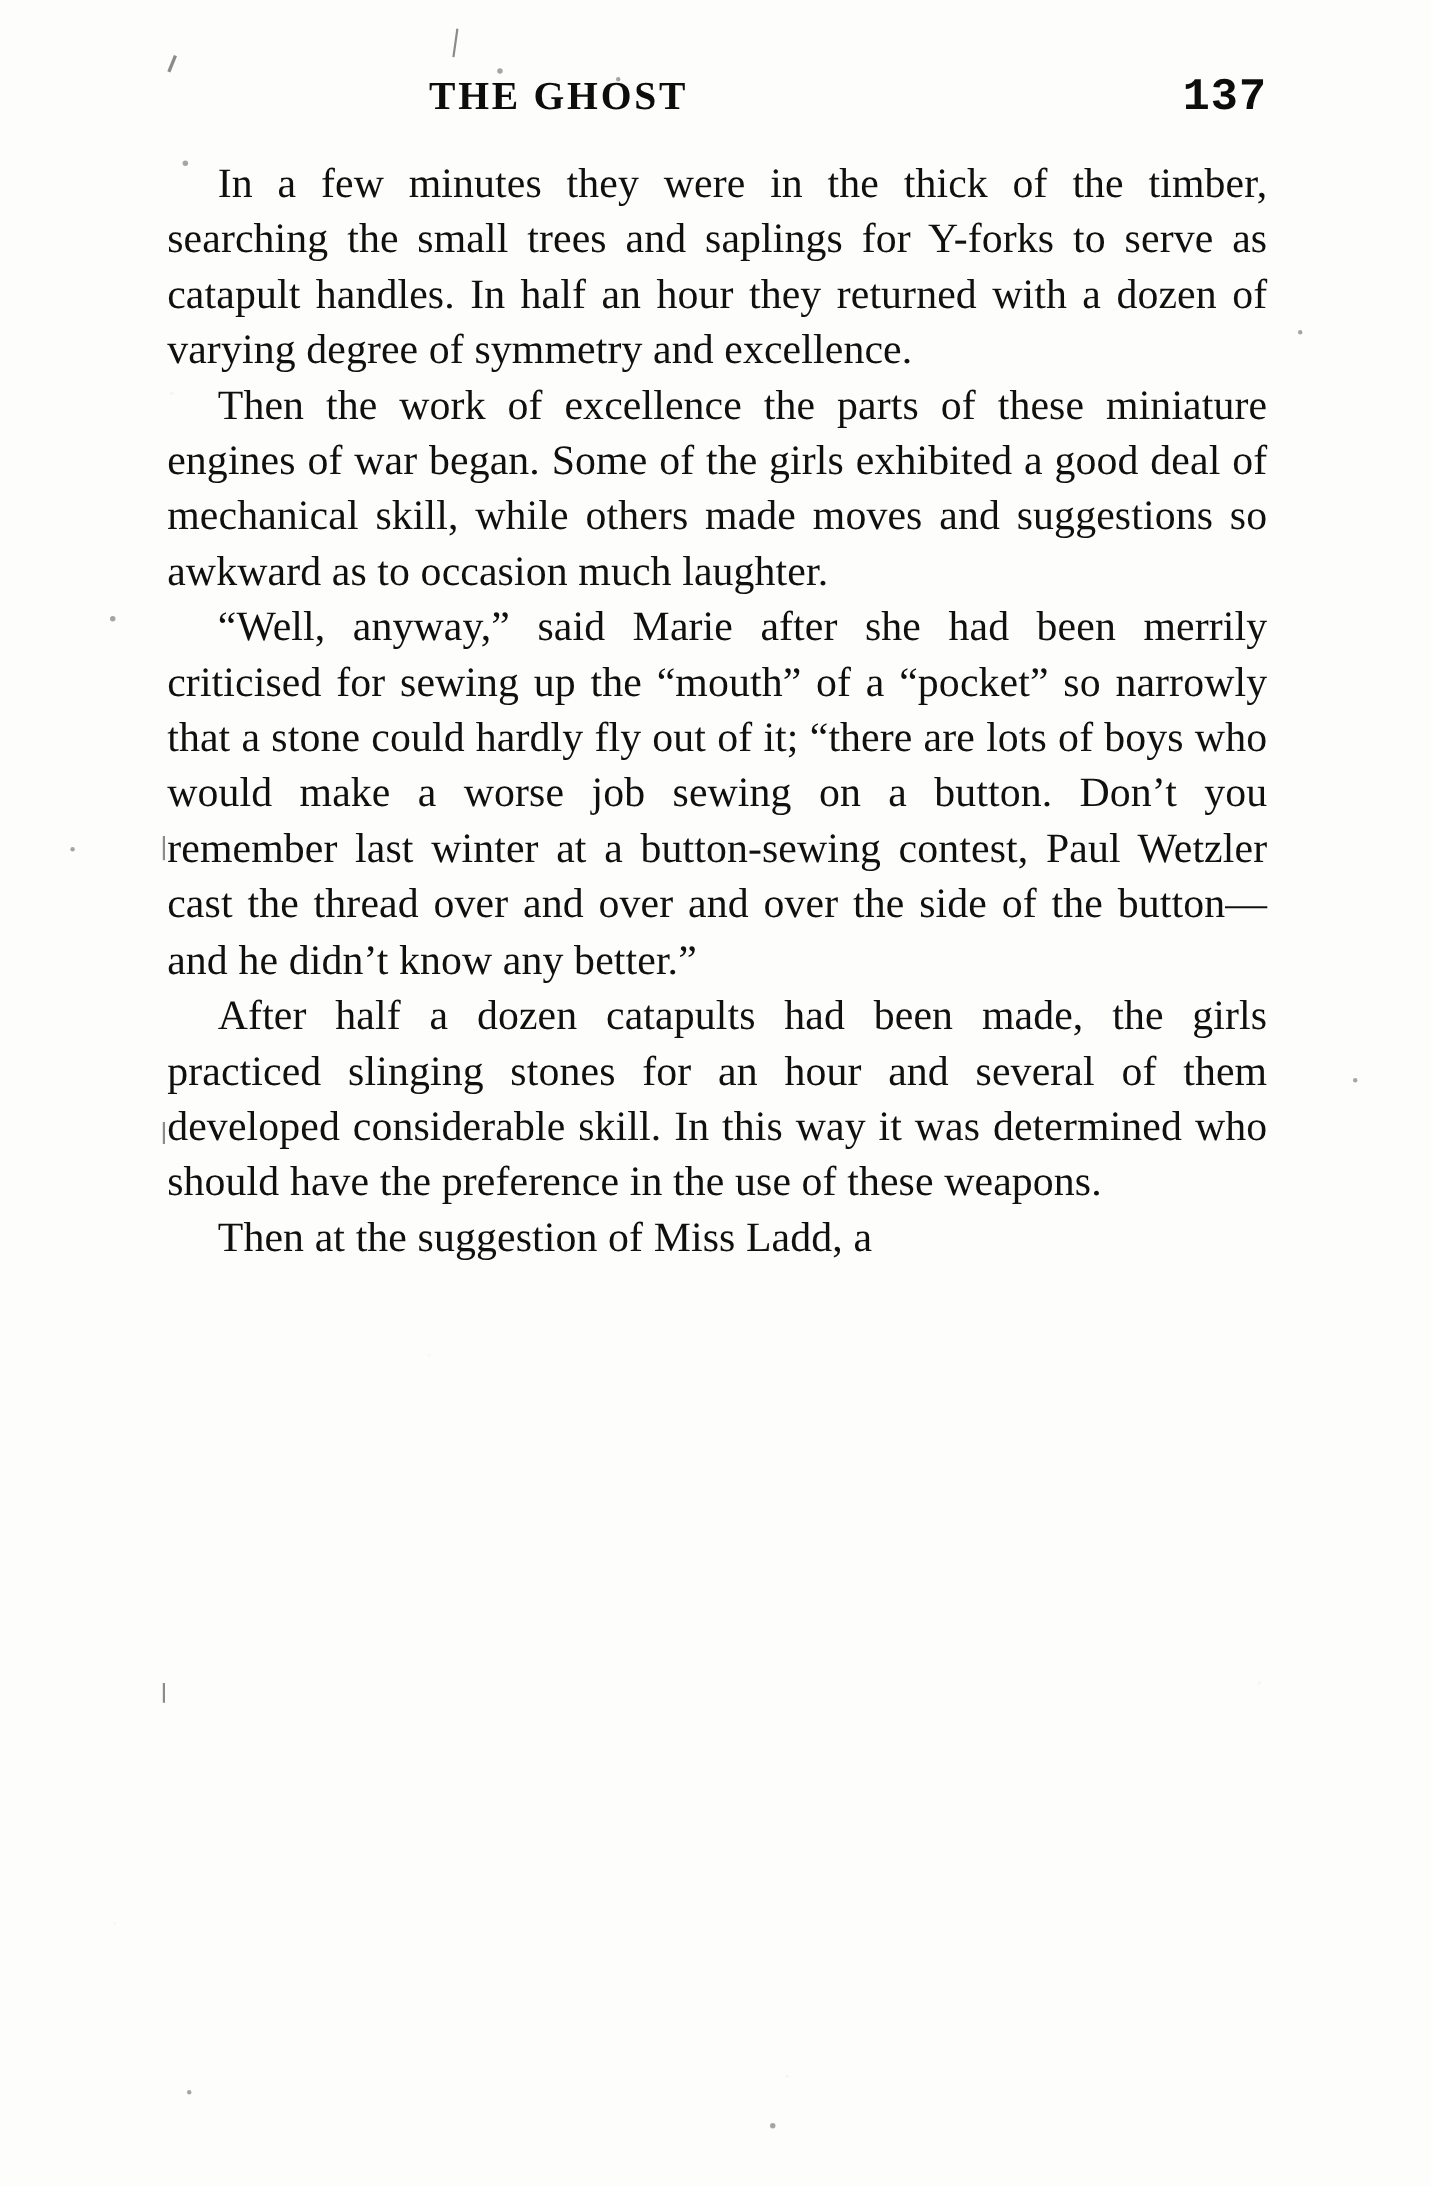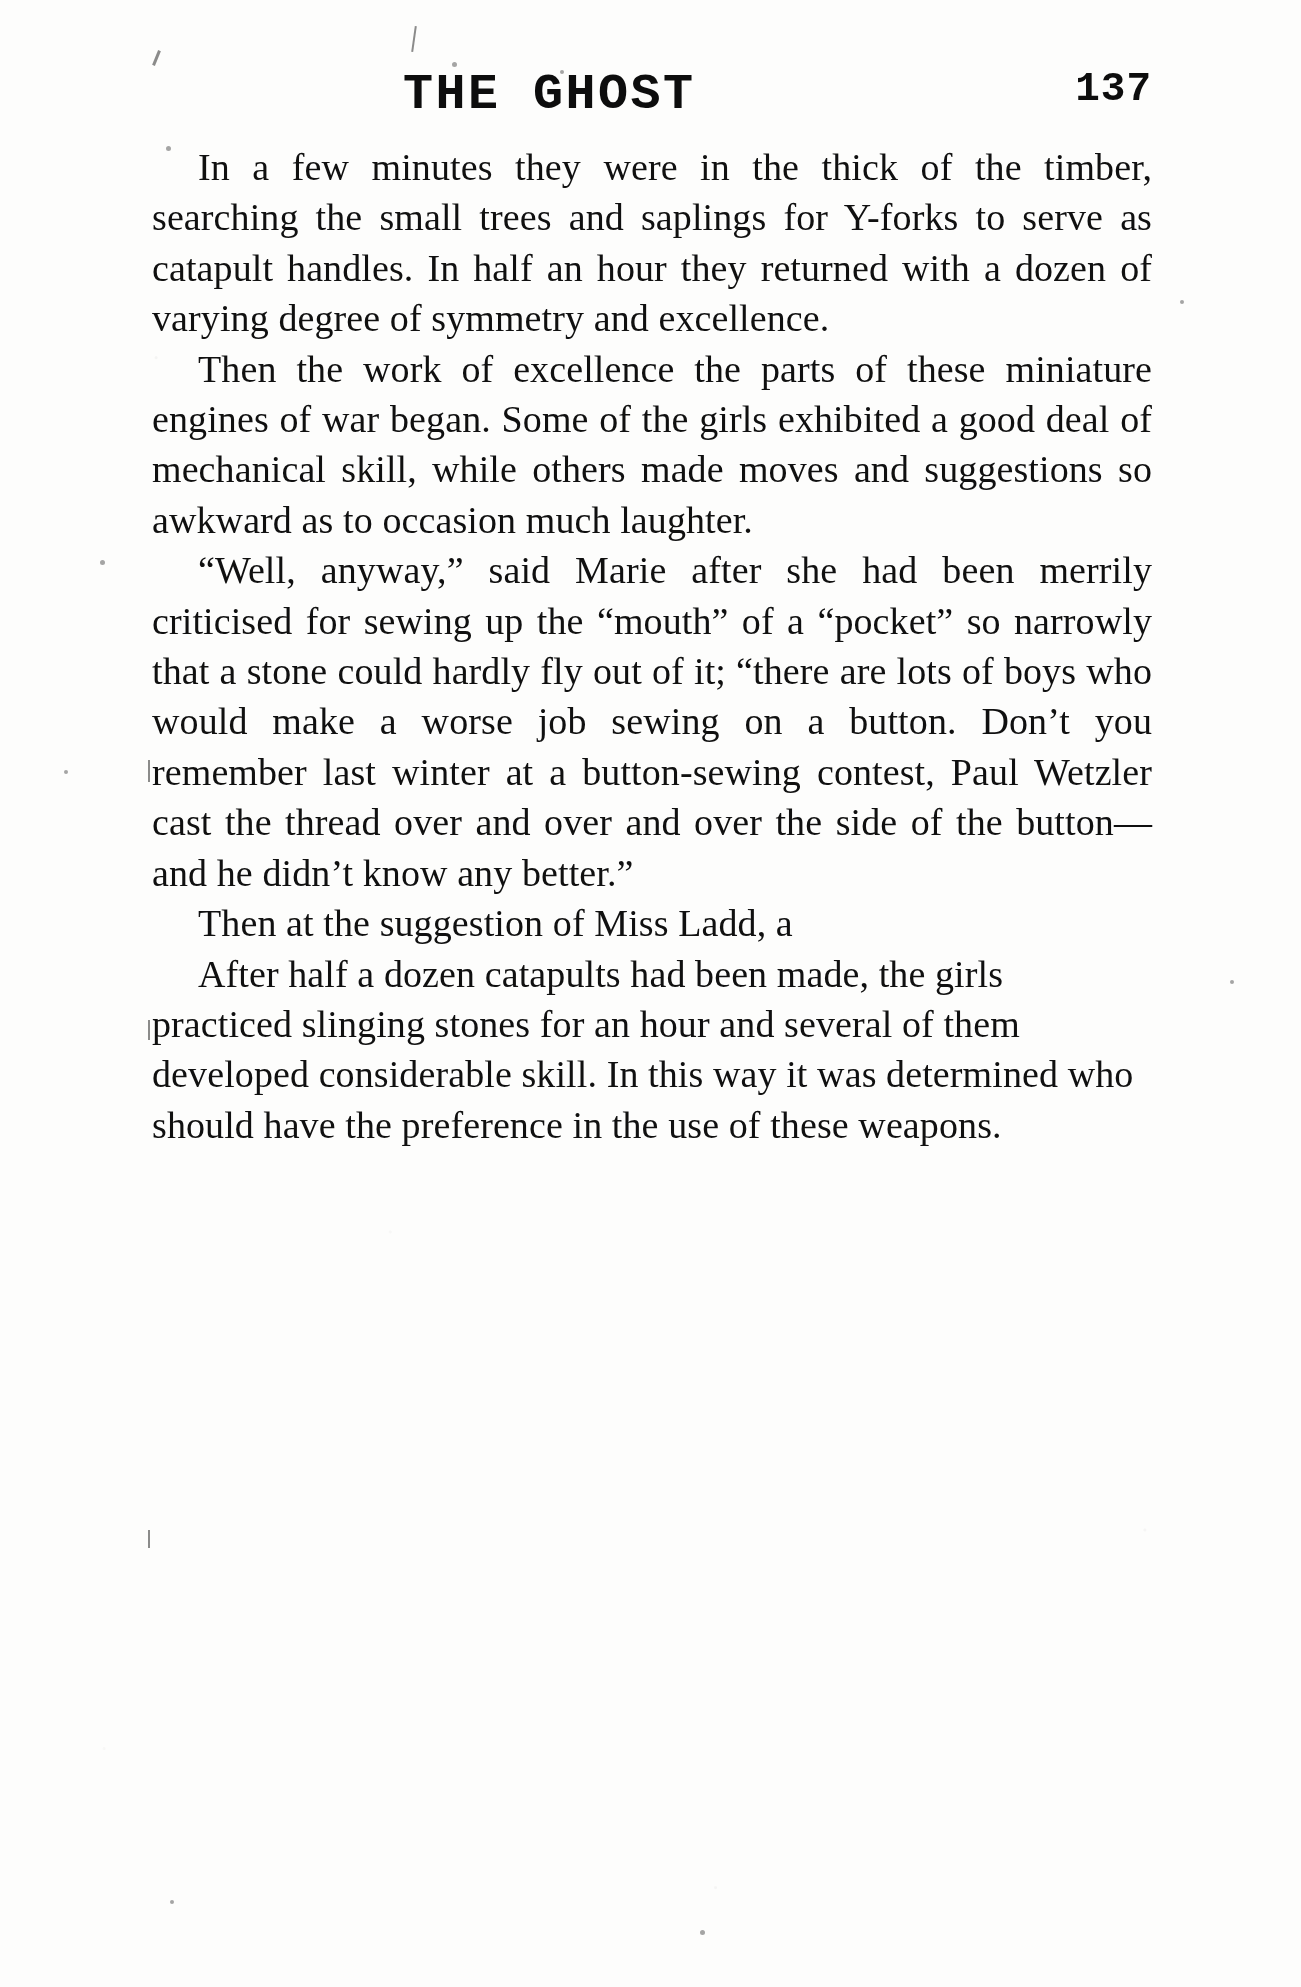--- a/index.html
+++ b/index.html
@@ -48,26 +48,25 @@
   
   .running-head {
     position: relative;
     height: 72px;
     margin-bottom: 10px;
   }
   .head-title {
     position: absolute;
     left: 238px;
     top: 6px;
-    font-family: Liberation Mono, monospace;
+    font-family: Liberation Serif, serif;
     font-weight: bold;
-    font-size: 50px;
+    font-size: 36px;
     letter-spacing: 2.5px;
     color: #0d0d0d;
-    margin-left: 13px;
   }
   .head-folio {
     position: absolute;
     right: 0px;
     top: 6px;
     font-family: Liberation Mono, monospace;
     font-weight: bold;
     font-size: 41px;
     letter-spacing: 1px;
     color: #0d0d0d;
@@ -127,18 +126,18 @@
 
     <div class="running-head">
       <div class="head-title">THE GHOST</div>
       <div class="head-folio">137</div>
     </div>
 
     <div class="body-text">
       <p>In a few minutes they were in the thick of the timber, searching the small trees and saplings for Y-forks to serve as catapult handles. In half an hour they returned with a dozen of varying degree of symmetry and excellence.</p>
       <p>Then the work of excellence the parts of these miniature engines of war began.  Some of the girls exhibited a good deal of mechanical skill, while others made moves and suggestions so awkward as to occasion much laughter.</p>
       <p>“Well, anyway,” said Marie after she had been merrily criticised for sewing up the “mouth” of a “pocket” so narrowly that a stone could hardly fly out of it; “there are lots of boys who would make a worse job sewing on a button.  Don’t you remember last winter at a button-sewing contest, Paul Wetzler cast the thread over and over and over the side of the button—and he didn’t know any better.”</p>
+      <p>After half a dozen catapults had been made, the girls practiced slinging stones for an hour and several of them developed considerable skill.  In this way it was determined who should have the preference in the use of these weapons.</p>
       <p>Then at the suggestion of Miss Ladd, a</p>
-      <p>After half a dozen catapults had been made, the girls practiced slinging stones for an hour and several of them developed considerable skill.  In this way it was determined who should have the preference in the use of these weapons.</p>
     </div>
 
   </div>
 </div>
 
 </body></html>

